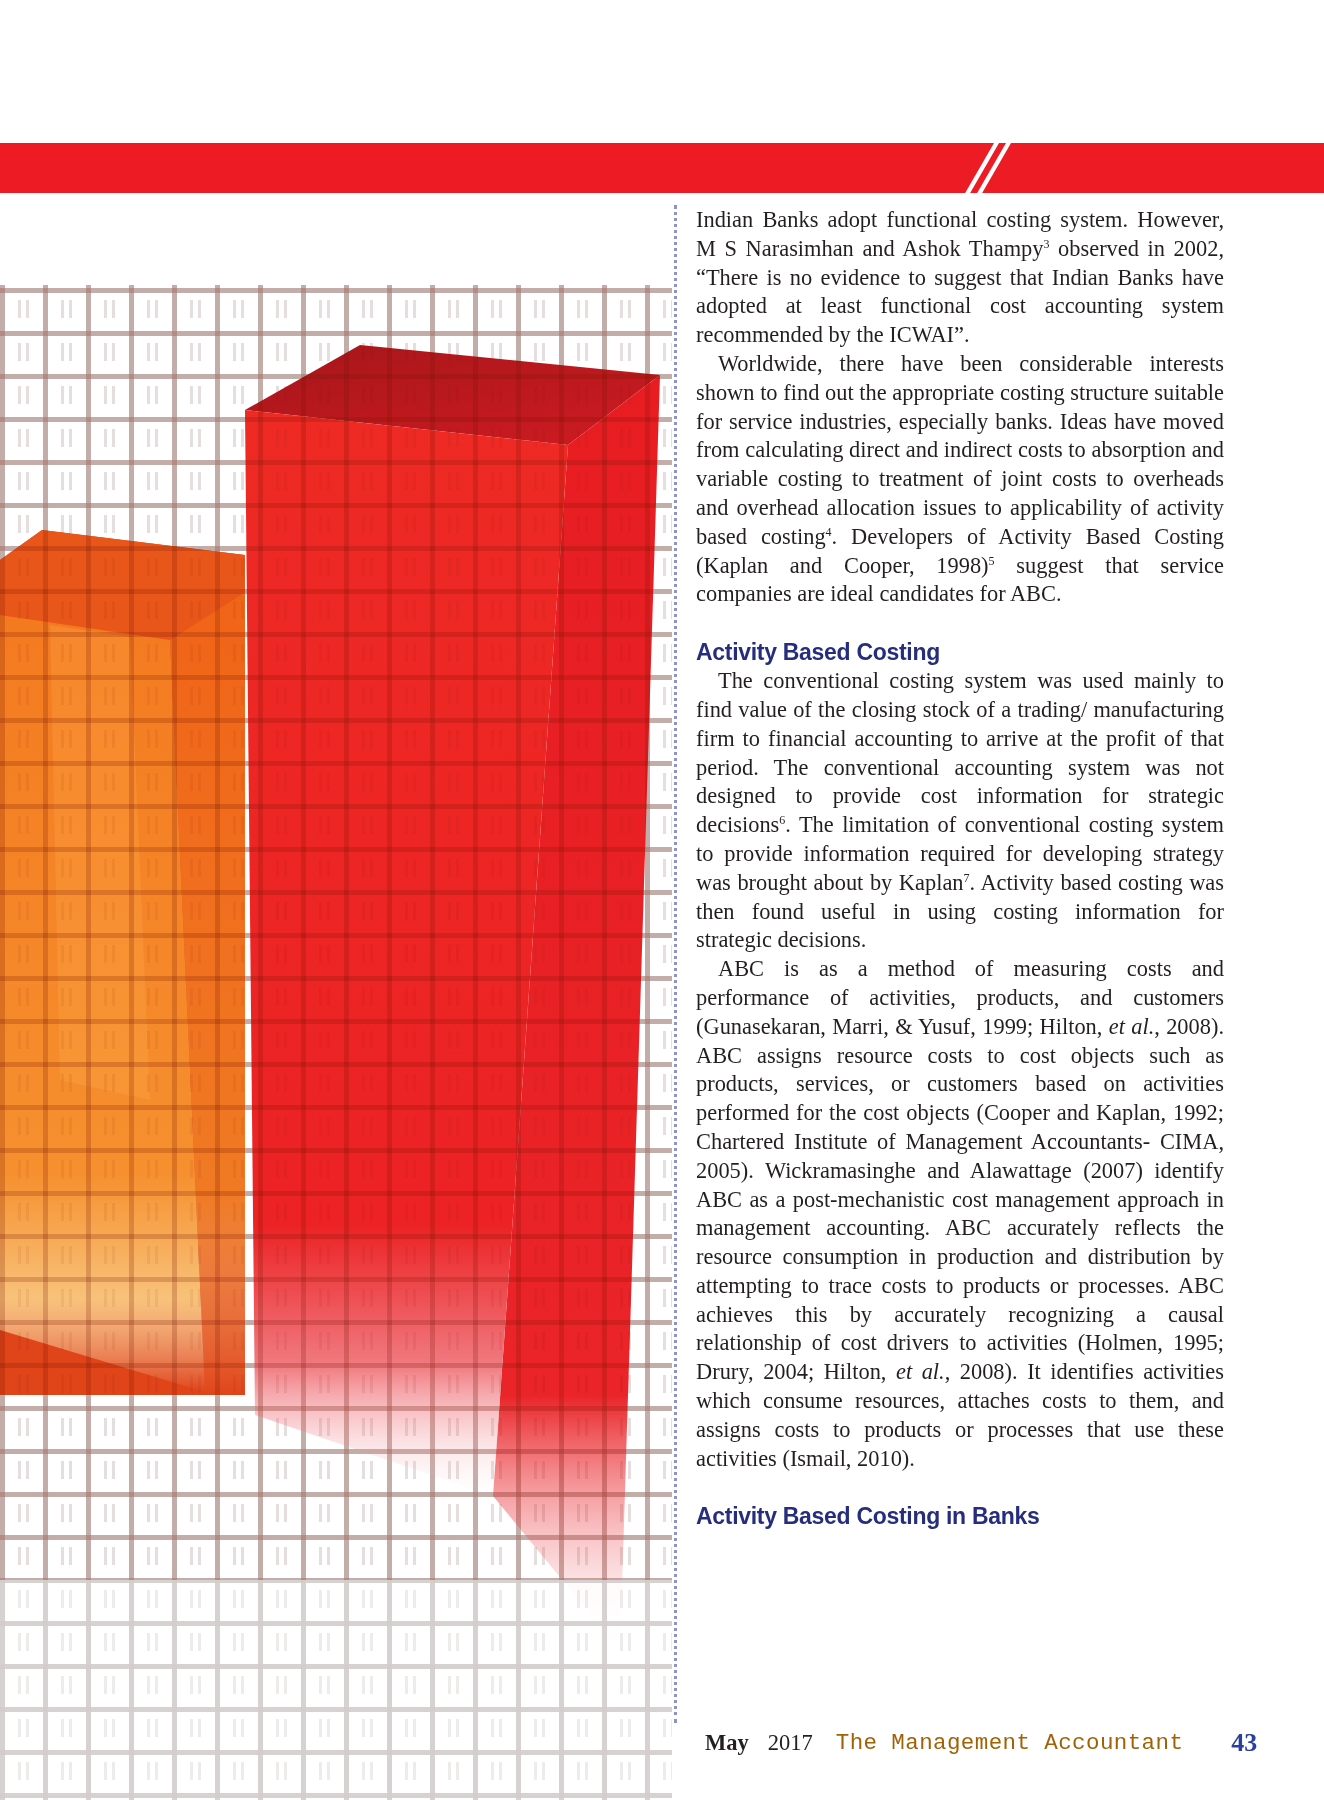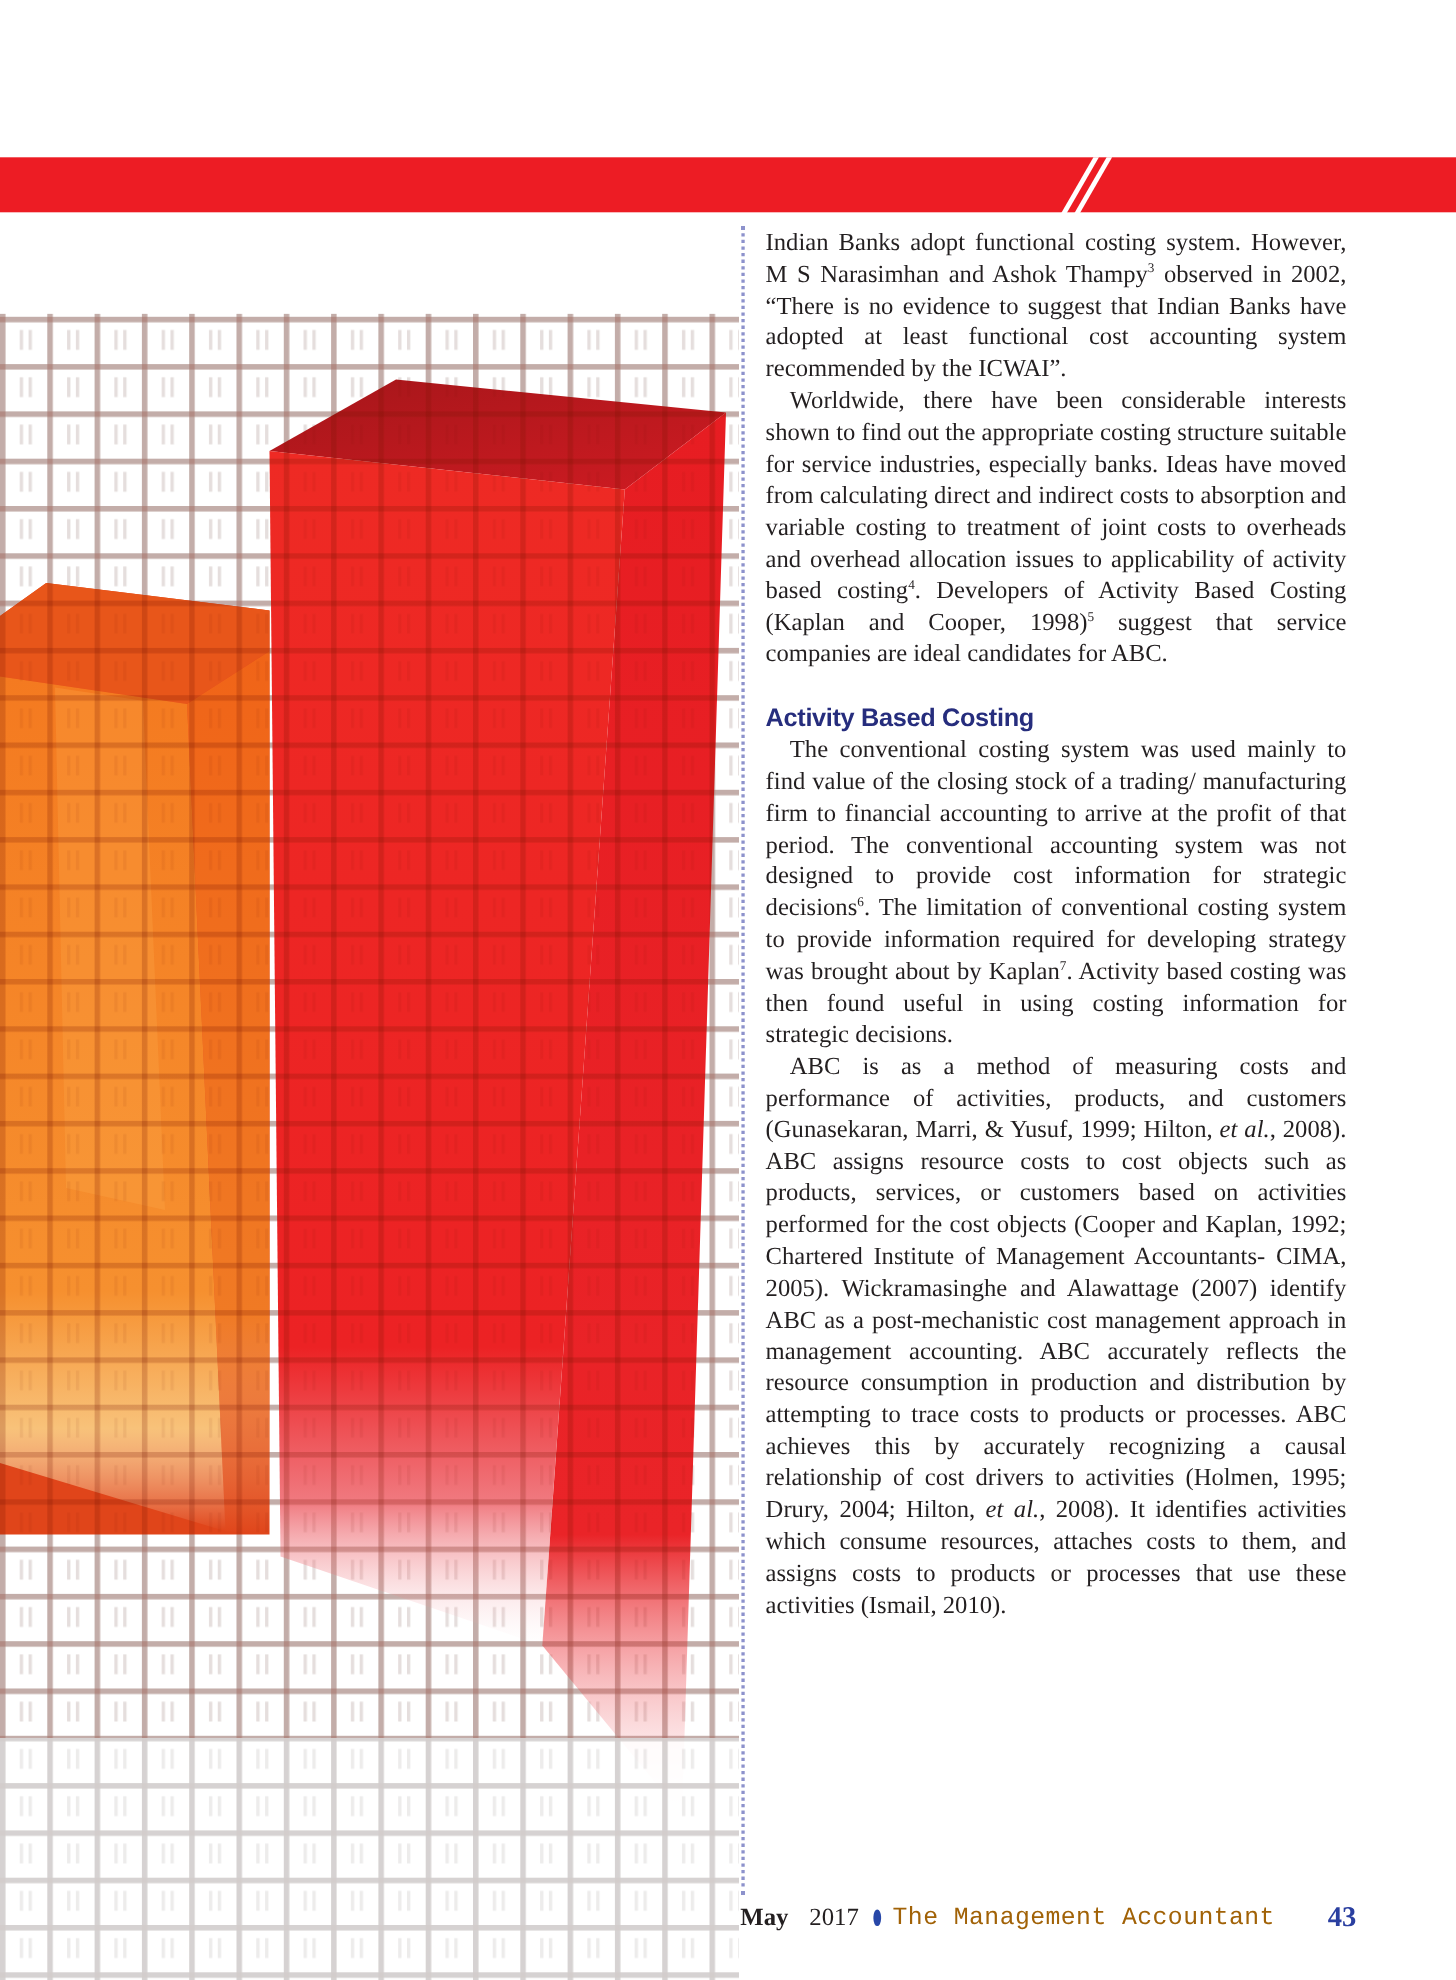--- a/index.html
+++ b/index.html
@@ -9,21 +9,21 @@
   .art { position:absolute; left:0; top:285px; width:672px; height:1515px; overflow:hidden; }
   .art svg { position:absolute; left:0; top:0; }
   .divider { position:absolute; left:674px; top:205px; width:0; height:1518px; border-left:3px dotted #8d92cc; }
   .col { position:absolute; left:696px; top:206px; width:528px; color:#231f20; font-family:"Liberation Serif", "DejaVu Serif", serif; font-size:22.4px; line-height:28.8px; text-align:justify; }
   .col p { margin:0; text-indent:22px; }
   .col p.noindent { text-indent:0; }
   .col h2 { margin:28px 0 0 0; font-family:"Liberation Sans", "DejaVu Sans", sans-serif; font-weight:bold; font-size:23px; line-height:30px; color:#262d7d; letter-spacing:-0.3px; }
   sup { font-size:12px; line-height:0; vertical-align:super; }
   em { font-style:italic; }
   .footer { position:absolute; left:673px; top:1726px; width:560px; height:34px; font-family:"Liberation Serif", "DejaVu Serif", serif; font-size:22.5px; display:flex; align-items:center; white-space:nowrap; }
-  .f-month { color:#231f20; font-weight:bold; }
+  .f-month { color:#231f20; font-weight:bold;margin-left:32px; }
   .f-year { color:#231f20; margin-left:19px; }
   .f-dot { width:15px; height:15px; border-radius:50%; background:#2747a8; margin:0 10px 0 13px; }
   .f-mag { color:#a16207; letter-spacing:0.4px;font-family:Liberation Mono, monospace; }
   .f-page { color:#2a3fa0; font-weight:bold; font-size:26px; margin-left:48px; }
 </style>
 </head>
 <body>
 
 <div class="banner"></div>
 <div class="slash" style="left:964px;"></div>
@@ -98,20 +98,21 @@
 <div class="divider"></div>
 
 <div class="col">
   <p class="noindent"><span>Indian Banks adopt functional costing system. However, M S Narasimhan and Ashok Thampy</span><sup>3</sup><span> observed in 2002, “There is no evidence to suggest that Indian Banks have adopted at least functional cost accounting system recommended by the ICWAI”.</span></p>
   <p><span>Worldwide, there have been considerable interests shown to find out the appropriate costing structure suitable for service industries, especially banks. Ideas have moved from calculating direct and indirect costs to absorption and variable costing to treatment of joint costs to overheads and overhead allocation issues to applicability of activity based costing</span><sup>4</sup><span>. Developers of Activity Based Costing (Kaplan and Cooper, 1998)</span><sup>5</sup><span> suggest that service companies are ideal candidates for ABC.</span></p>
 
   <h2>Activity Based Costing</h2>
   <p><span>The conventional costing system was used mainly to find value of the closing stock of a trading/ manufacturing firm to financial accounting to arrive at the profit of that period. The conventional accounting system was not designed to provide cost information for strategic decisions</span><sup>6</sup><span>. The limitation of conventional costing system to provide information required for developing strategy was brought about by Kaplan</span><sup>7</sup><span>. Activity based costing was then found useful in using costing information for strategic decisions.</span></p>
   <p><span>ABC is as a method of measuring costs and performance of activities, products, and customers (Gunasekaran, Marri, &amp; Yusuf, 1999; Hilton, </span><em>et al.</em><span>, 2008). ABC assigns resource costs to cost objects such as products, services, or customers based on activities performed for the cost objects (Cooper and Kaplan, 1992; Chartered Institute of Management Accountants- CIMA, 2005). Wickramasinghe and Alawattage (2007) identify ABC as a post-mechanistic cost management approach in management accounting. ABC accurately reflects the resource consumption in production and distribution by attempting to trace costs to products or processes. ABC achieves this by accurately recognizing a causal relationship of cost drivers to activities (Holmen, 1995; Drury, 2004; Hilton, </span><em>et al.</em><span>, 2008). It identifies activities which consume resources, attaches costs to them, and assigns costs to products or processes that use these activities (Ismail, 2010).</span></p>
 
+  <h2>Activity Based Costing in Banks</h2>
 </div>
 
 <div class="footer">
   <span class="f-month">May</span>
   <span class="f-year">2017</span>
   <span class="f-dot"></span>
   <span class="f-mag">The Management Accountant</span>
   <span class="f-page">43</span>
 </div>
 

